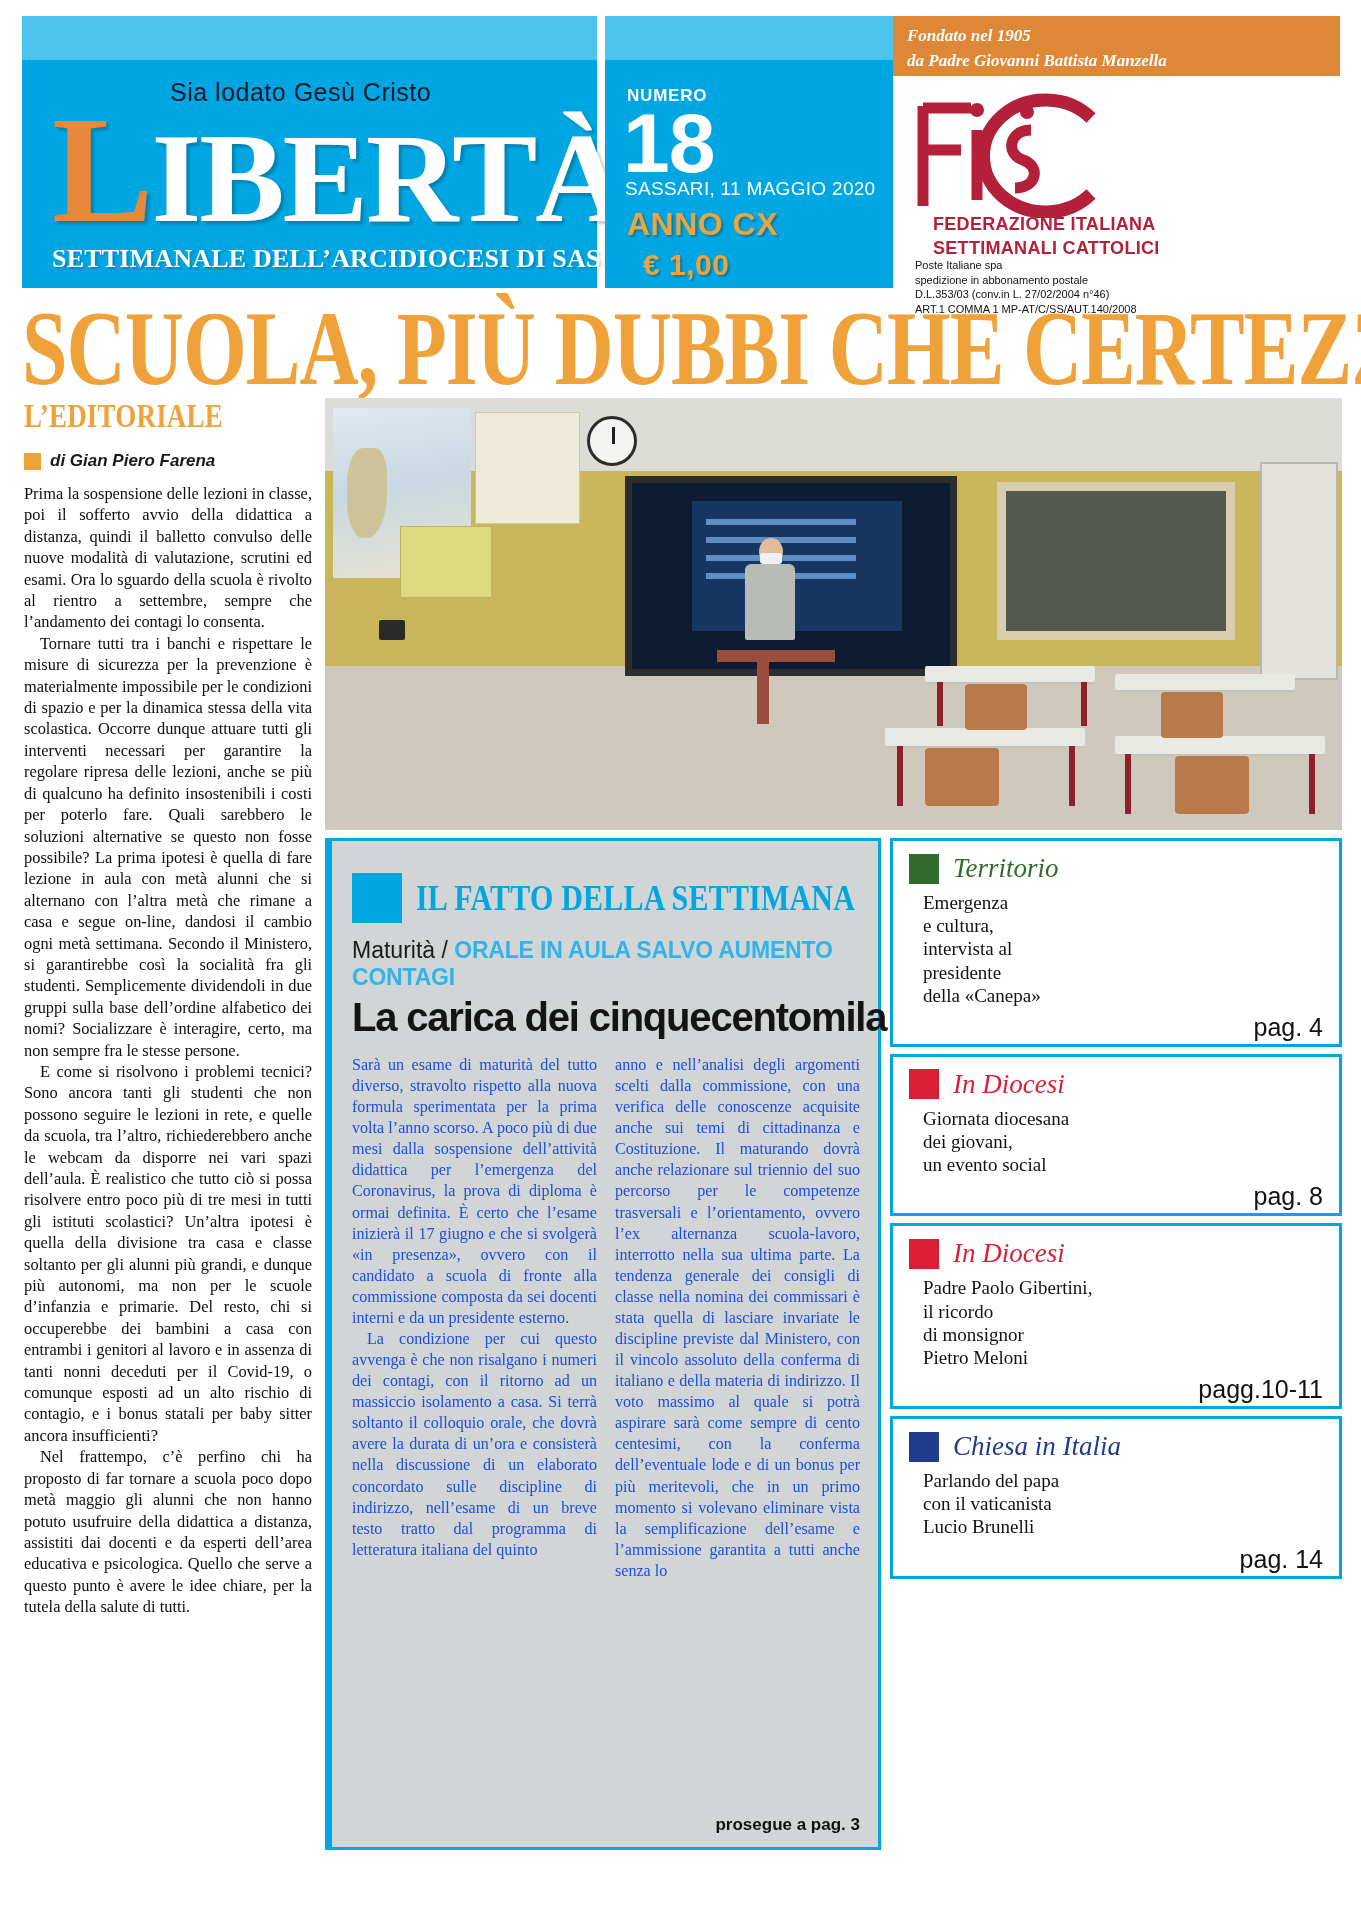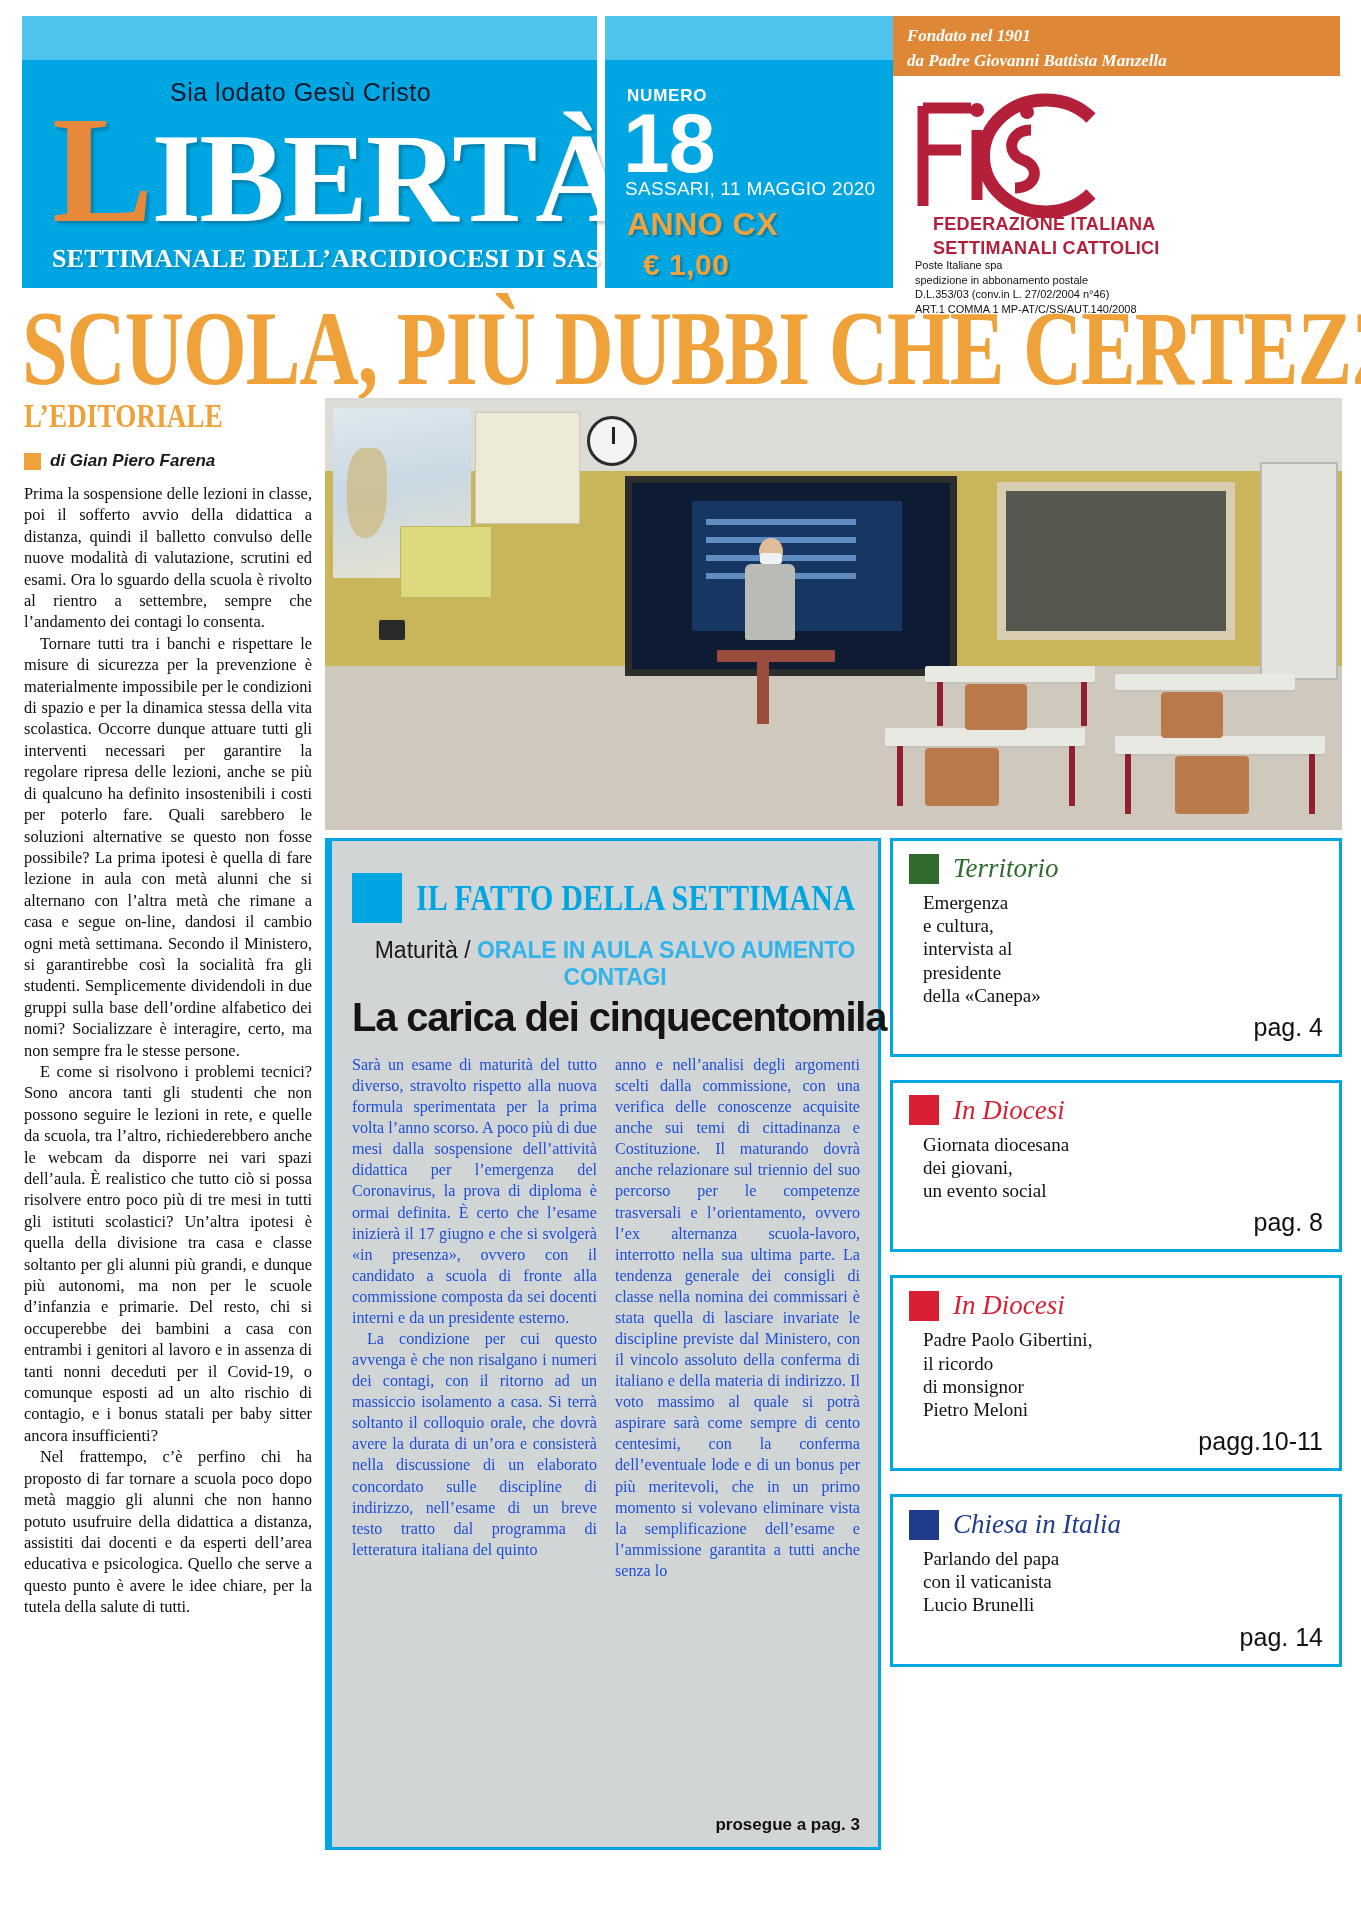--- a/index.html
+++ b/index.html
@@ -196,21 +196,21 @@
   .fatto-head { display:flex; align-items:center; gap:14px; padding:32px 0 0 20px; }
   .fatto-sq { width:50px; height:50px; background:#00A6E2; flex:0 0 auto; }
   .fatto-t {
     color:#00A6E2; font-family:"Liberation Serif", serif;
     font-weight:700; font-size:30px; letter-spacing:0.2px;
     transform:scaleY(1.18); transform-origin:left center;
   }
   .fatto-kick {
     padding:14px 0 0 20px;
     font-family:"Liberation Sans", sans-serif;
-    font-size:23px; color:#1a1a1a;text-align:center;
+    font-size:23px; color:#1a1a1a;
   }
   .fatto-kick b { color:#33B3E8; font-weight:700; letter-spacing:-0.2px; }
   .fatto-title {
     padding:4px 0 0 20px;
     font-family:"Liberation Sans", sans-serif;
     font-weight:700; font-size:40px; color:#141414;
     letter-spacing:-1.2px; white-space:nowrap;
   }
   .fatto-cols {
     display:flex; gap:18px; padding:14px 18px 0 20px;
@@ -226,22 +226,22 @@
   .prosegue {
     position:absolute; right:18px; bottom:12px;
     font-family:"Liberation Sans", sans-serif;
     font-weight:700; font-size:17px; color:#111;
   }
 
   
   .side { position:absolute; left:890px; top:838px; width:452px; }
   .side-box {
     border:3px solid #00A6E2; background:#fff;
-    margin-bottom:23px; position:relative;
-    padding:12px 16px 12px 16px;
+    margin-bottom:7px; position:relative;
+    padding:12px 16px 2px 16px;
   }
   .side-head { display:flex; align-items:center; gap:14px; }
   .side-sq { width:30px; height:30px; flex:0 0 auto; }
   .side-cat {
     font-family:"Liberation Serif", serif; font-style:italic;
     font-weight:400; font-size:27px;
   }
   .side-txt {
     margin-top:7px; padding-left:14px;
     font-family:"Liberation Serif", serif;
@@ -272,21 +272,21 @@
       <div class="topband"></div>
       <div class="mh-numero">NUMERO</div>
       <div class="mh-num">18</div>
       <div class="mh-city">SASSARI, 11 MAGGIO 2020</div>
       <div class="mh-anno">ANNO CX</div>
       <div class="mh-price">€ 1,00</div>
     </div>
 
     <div class="mh-right">
       <div class="mh-founded">
-        <div>Fondato nel 1901</div>
+        <div>Fondato nel 1905</div>
         <div>da Padre Giovanni Battista Manzella</div>
       </div>
 
       <div class="fisc">
         <svg width="200" height="130" viewBox="0 0 200 130">
           <g fill="none" stroke="#B41F3A" stroke-width="11">
             <path d="M10,18 L10,118"></path>
             <path d="M10,20 L58,20"></path>
             <path d="M10,62 L48,62"></path>
             <path d="M64,42 L64,112"></path>

